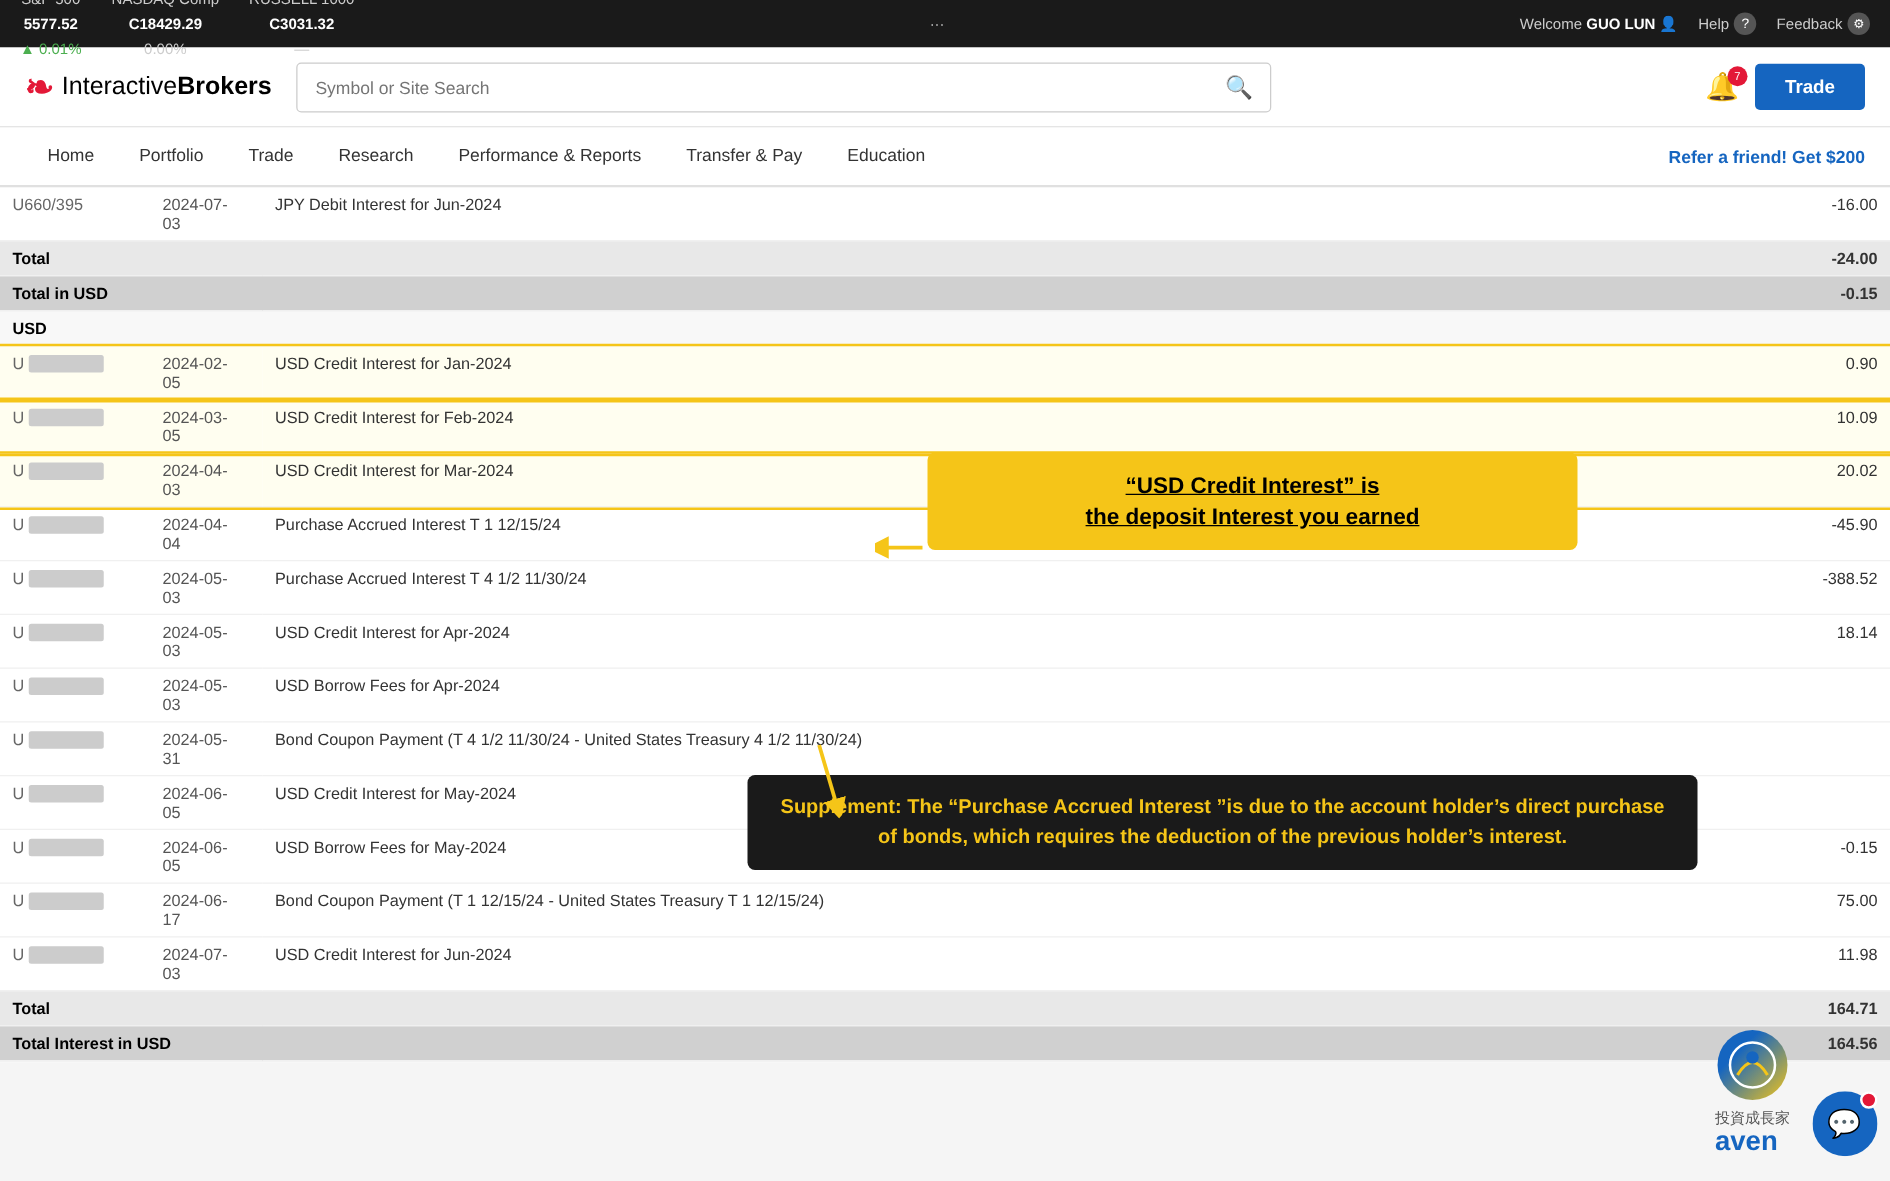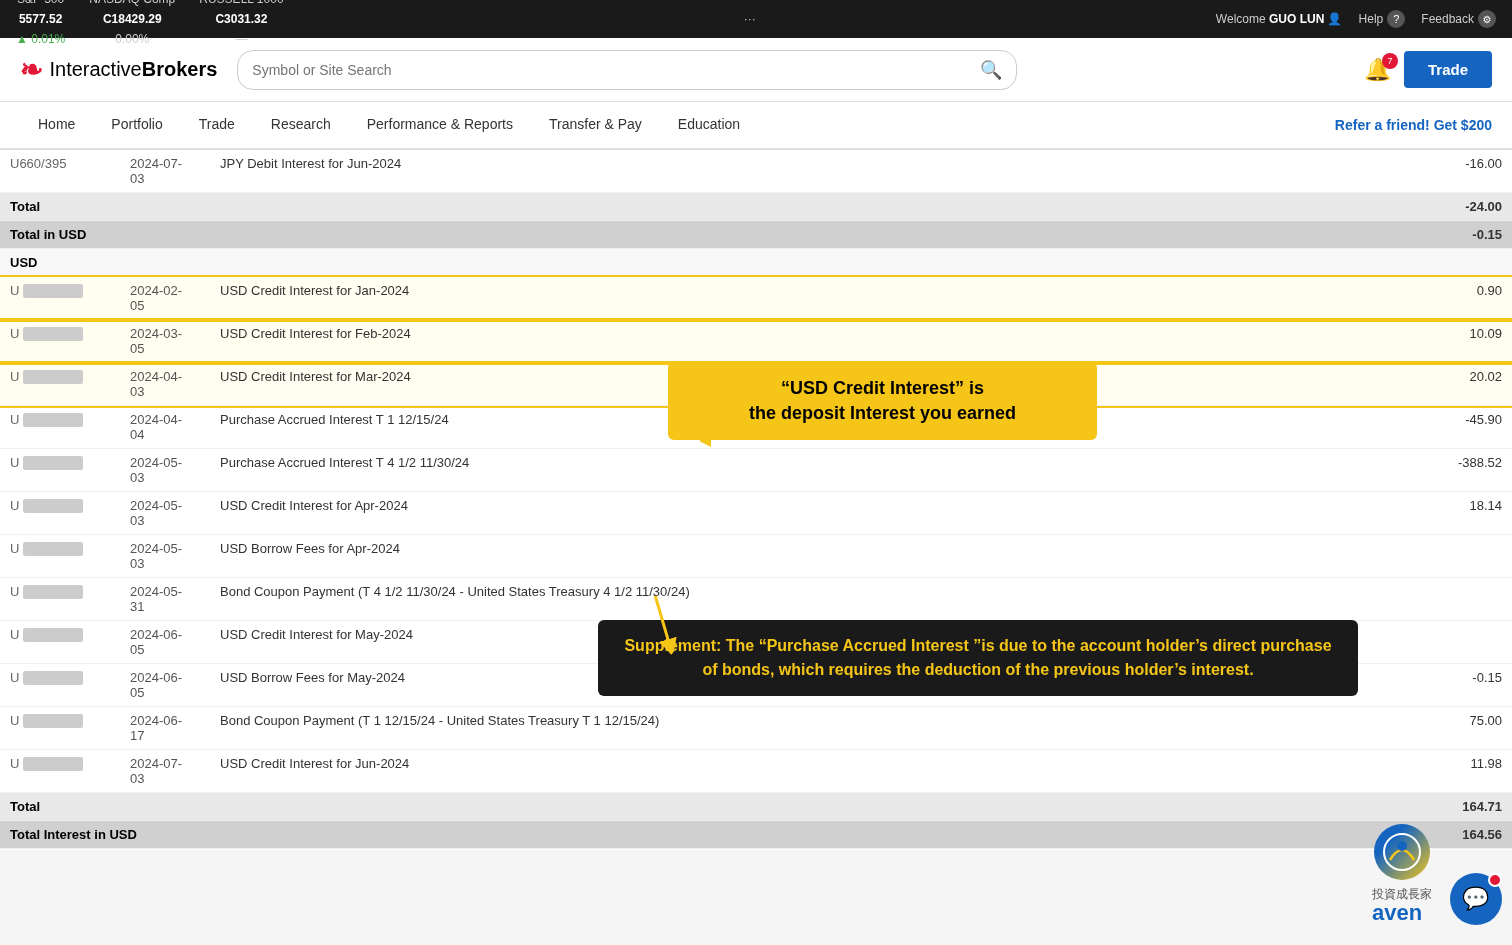--- a/index.html
+++ b/index.html
@@ -49,21 +49,21 @@
     .logo { display: flex; align-items: center; gap: 6px; text-decoration: none; }
     .logo-icon { color: #e31837; font-size: 28px; font-weight: bold; }
     .logo-text { font-size: 20px; font-weight: 300; color: #000; }
     .logo-text strong { font-weight: 700; }
 
     .search-bar {
       flex: 1;
       display: flex;
       align-items: center;
       border: 1px solid #ccc;
-      border-radius: 16px;
+      border-radius: 4px;
       padding: 8px 14px;
       background: #fff;
       max-width: 780px;
     }
     .search-bar input {
       border: none; outline: none; flex: 1; font-size: 14px; color: #999;
     }
     .search-icon { color: #555; font-size: 18px; }
 
     .header-right { display: flex; align-items: center; gap: 12px; margin-left: auto; }
@@ -450,21 +450,21 @@
         <td colspan="3">Total</td>
         <td class="col-amount">164.71</td>
       </tr>
       <tr class="row-total-usd">
         <td colspan="3">Total Interest in USD</td>
         <td class="col-amount">164.56</td>
       </tr>
     </tbody>
   </table>
 
-  <div class="annotation-yellow" style="top: 212px; left: 668px; width: 429px;">
+  <div class="annotation-yellow" style="top: 212px; left: 742px; width: 520px; text-decoration: underline;">
     <span>“USD Credit Interest” is</span><br>
     <span>the deposit  Interest you earned</span>
   </div>
 
   <div style="position:absolute; top:278px; left:700px; z-index:30; pointer-events:none;">
     <svg width="40" height="20" viewBox="0 0 40 20">
       <defs>
           <marker id="arrowhead" markerWidth="6" markerHeight="6" refX="3" refY="3" orient="auto">
         <polygon points="0 0, 6 3, 0 6" fill="#f5c518"></polygon>
       </marker>

